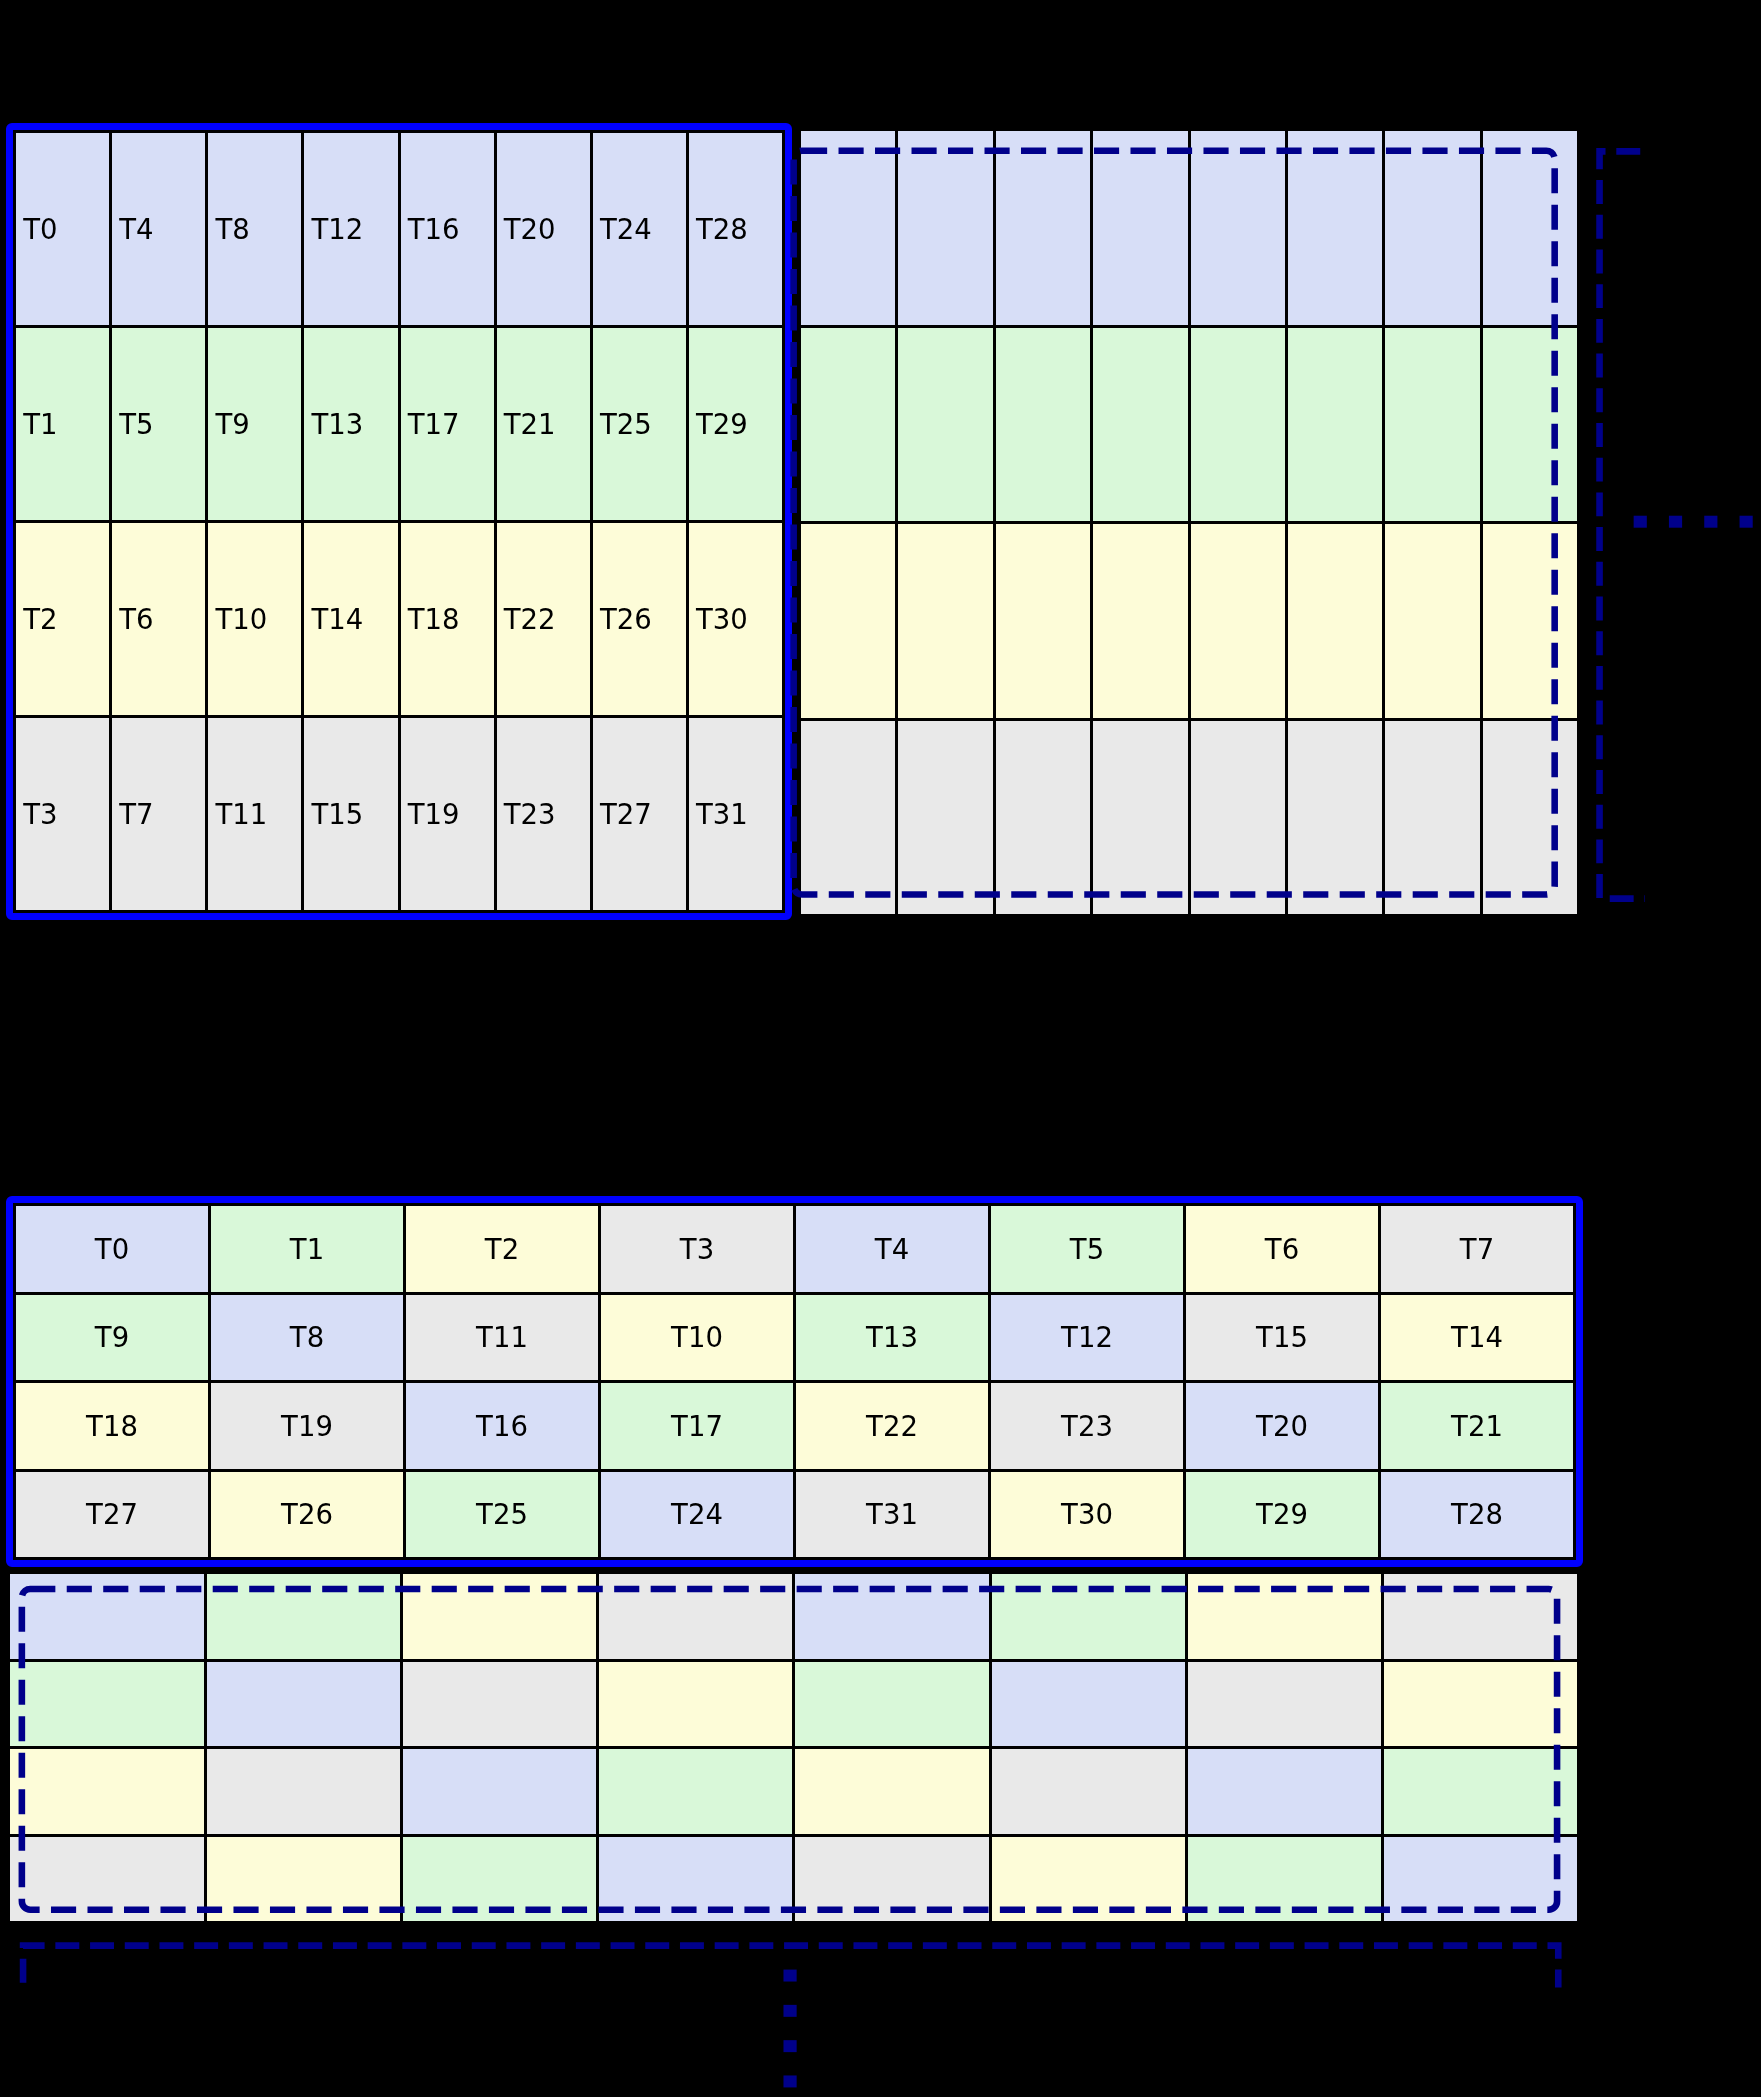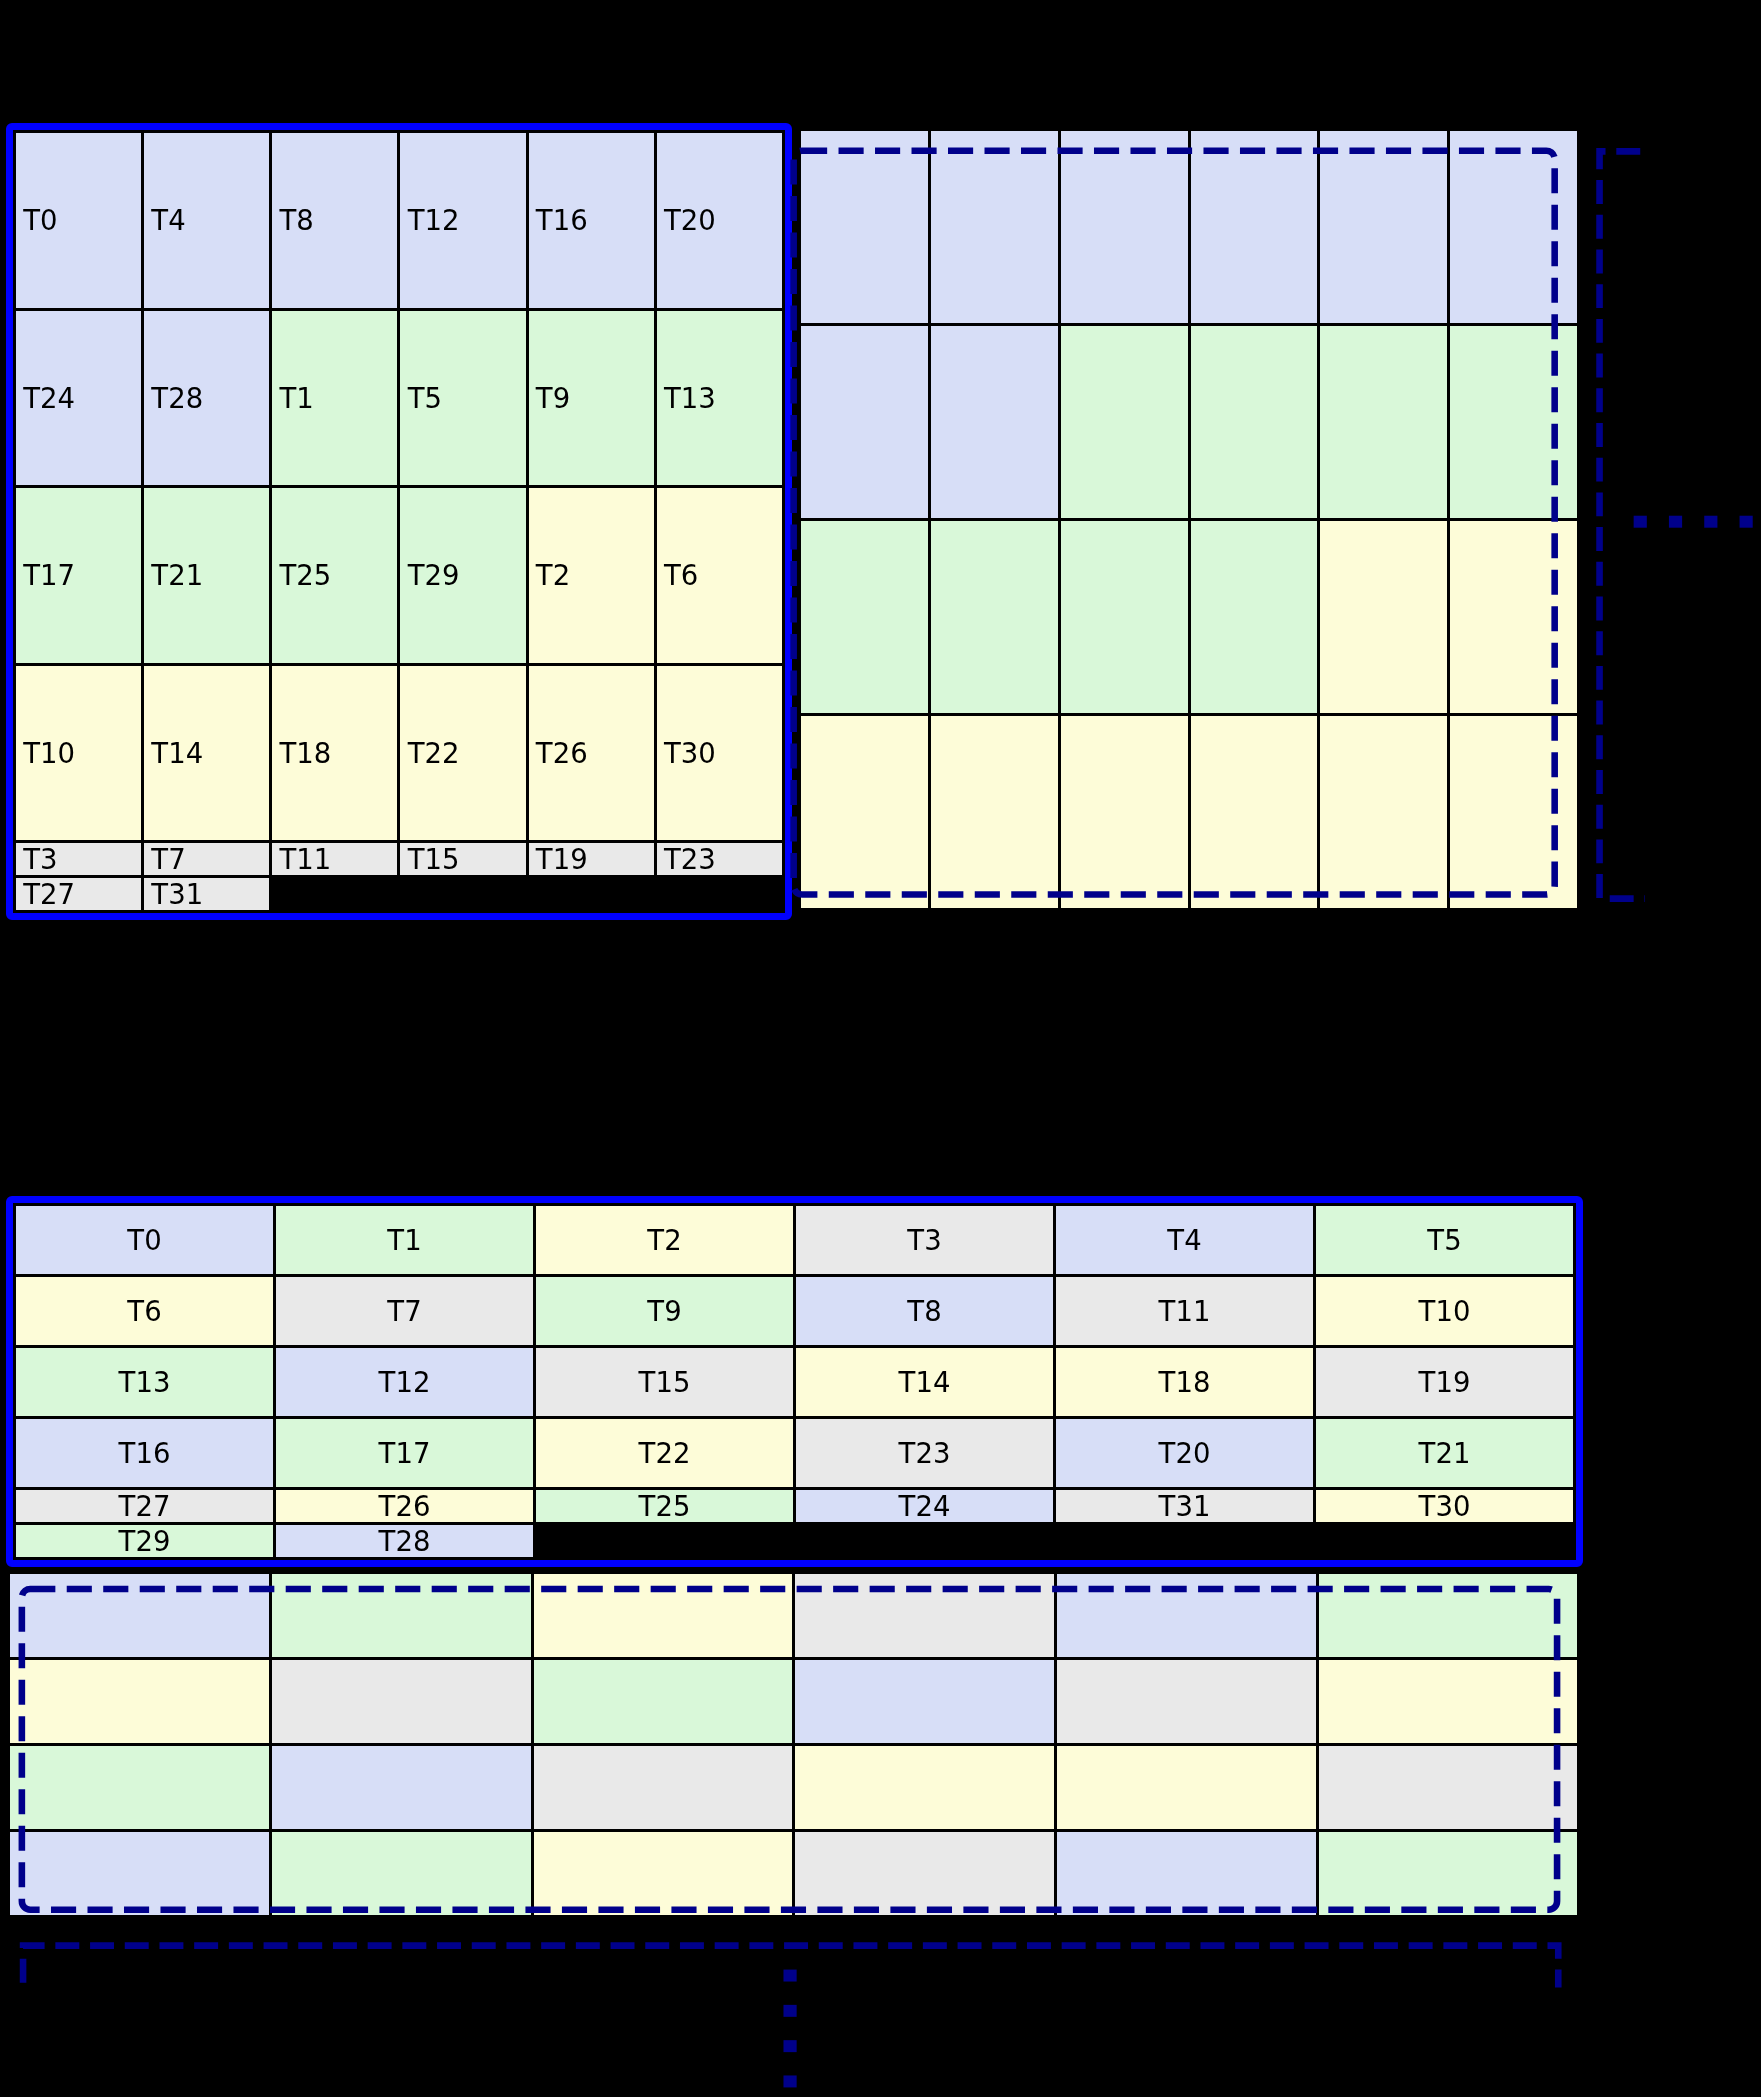--- a/index.html
+++ b/index.html
@@ -3,21 +3,21 @@
 <meta charset="utf-8">
 <style>
   html,body{margin:0;padding:0;}
   body{
     width:1762px;height:2097px;position:relative;
     background:#000;overflow:hidden;
     font-family:"DejaVu Sans","Liberation Sans",sans-serif;
   }
   .tgrid{
     position:absolute;display:grid;
-    grid-template-columns:repeat(6,1fr);
+    grid-template-columns:repeat(8,1fr);
     grid-template-rows:repeat(4,1fr);
     gap:3px;background:#000;
   }
   #grid-a1{
     left:6px;top:123px;width:766px;height:777px;
     padding:3px;border:7.8px solid var(--blue);border-radius:6px;
   }
   #grid-a2{
     left:798px;top:128px;width:776px;height:783px;
     border:3px solid #000;

